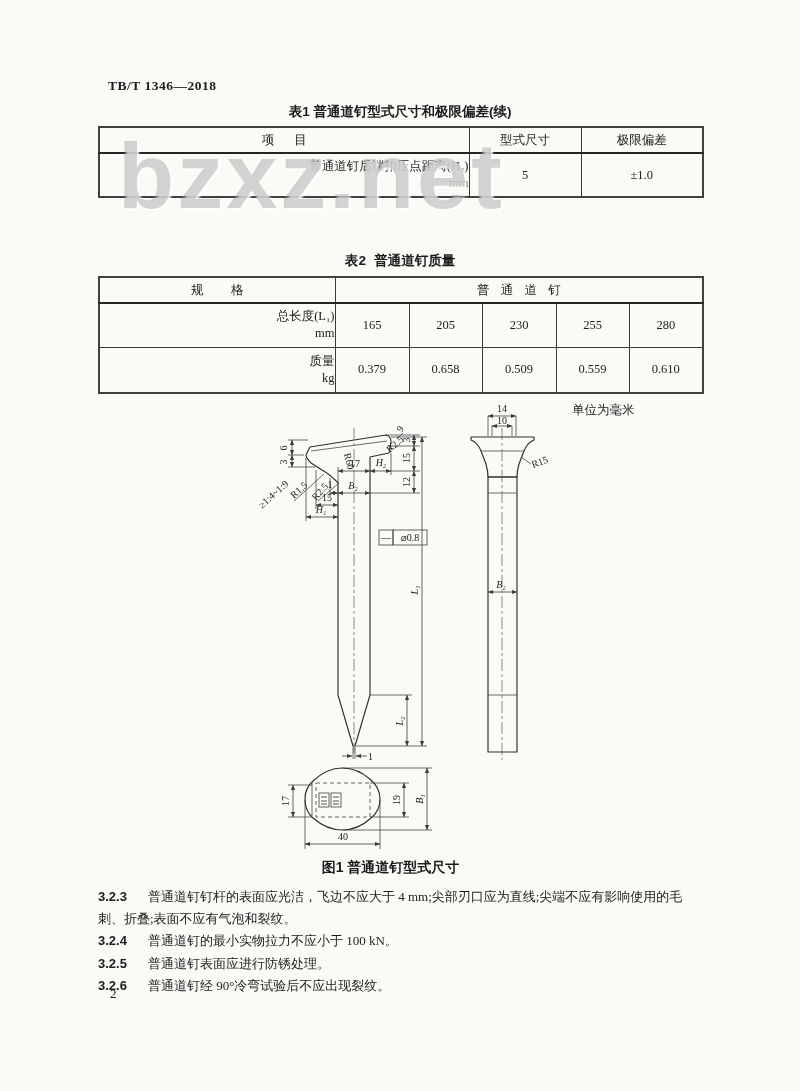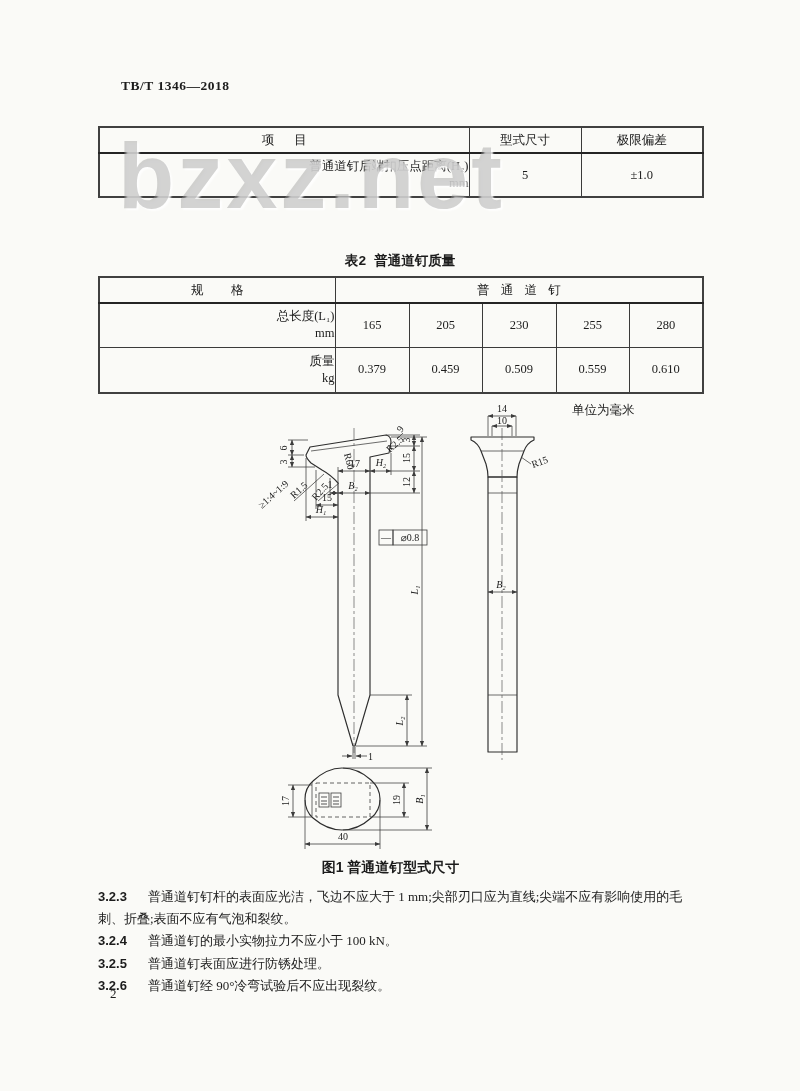--- a/index.html
+++ b/index.html
@@ -1,19 +1,19 @@
 <!DOCTYPE html>
 <html><head>
 <meta charset="utf-8">
 <style>
   html,body{margin:0;padding:0;}
   body{background:#e9e9e7;}
   .page{position:relative;width:800px;height:1091px;margin:0 auto;background:#fafaf7;overflow:hidden;
         font-family:"Liberation Serif","DejaVu Serif",serif;color:#1c1c1c;}
-  .hdr{position:absolute;left:121px;top:78px;font:bold 13.5px "Liberation Serif",serif;letter-spacing:.5px;}
+  .hdr{position:absolute;left:108px;top:78px;font:bold 13.5px "Liberation Serif",serif;letter-spacing:.5px;}
   .tbl-title{position:absolute;left:98px;width:604px;text-align:center;
              font:bold 13.5px "Liberation Sans","DejaVu Sans",sans-serif;}
   .doc-table{position:absolute;left:98px;width:604px;border-collapse:collapse;table-layout:fixed;
              font:12.5px "Liberation Serif","DejaVu Serif",serif;color:#1c1c1c;}
   .doc-table th,.doc-table td{border:1px solid #3a3a3a;font-weight:normal;padding:0;}
   .doc-table{border:2px solid #404040;}
   .doc-table tr.hd th{border-bottom:2px solid #242424;}
   .cell-left{text-align:right;padding-left:10px;line-height:17px;}
   .cell-c{text-align:center;}
   .ls1{letter-spacing:1.6em;text-indent:1.6em;}
@@ -42,20 +42,21 @@
 </style>
 </head>
 <body>
 
 <div class="page">
 
   <div class="hdr">TB/T 1346—2018</div>
 
   <div class="watermark">bzxz.net</div>
 
+  <div class="tbl-title" style="top:103px;">表1  普通道钉型式尺寸和极限偏差(续)</div>
   <table class="doc-table" style="top:126px;">
     <colgroup>
         <col style="width:370px">
         <col style="width:112px">
         <col style="width:122px">
       </colgroup>
     <tbody>
         <tr class="hd" style="height:26px;">
       <th class="cell-c ls1">项目</th>
       <th class="cell-c">型式尺寸</th>
@@ -97,21 +98,21 @@
       <td class="cell-c">230</td>
       <td class="cell-c">255</td>
       <td class="cell-c">280</td>
     </tr>
     <tr style="height:46px;padding-left:19px;">
       <td class="cell-left">
         <div>质量</div>
         <div>kg</div>
       </td>
       <td class="cell-c">0.379</td>
-      <td class="cell-c">0.459</td>
+      <td class="cell-c">0.658</td>
       <td class="cell-c">0.509</td>
       <td class="cell-c">0.559</td>
       <td class="cell-c">0.610</td>
     </tr>
   </tbody>
     </table>
 
   <div class="units-note">单位为毫米</div>
 
   <svg class="fig" width="800" height="460" viewBox="0 0 800 460">
@@ -223,21 +224,21 @@
 
       <path class="thin" d="M305,400 V449 M380,400 V449"></path>
       <path class="dim" d="M305,444 H380" marker-start="url(#ah)" marker-end="url(#ah)"></path>
       <text class="dl" x="343" y="440" text-anchor="middle">40</text>
     </g>
   </svg>
 
   <div class="fig-cap">图1  普通道钉型式尺寸</div>
 
   <div class="clauses">
-    <p><b>3.2.3</b><span>普通道钉钉杆的表面应光洁，飞边不应大于 1 mm;尖部刃口应为直线;尖端不应有影响使用的毛刺、折叠;表面不应有气泡和裂纹。</span></p>
+    <p><b>3.2.3</b><span>普通道钉钉杆的表面应光洁，飞边不应大于 4 mm;尖部刃口应为直线;尖端不应有影响使用的毛刺、折叠;表面不应有气泡和裂纹。</span></p>
     <p><b>3.2.4</b><span>普通道钉的最小实物拉力不应小于 100 kN。</span></p>
     <p><b>3.2.5</b><span>普通道钉表面应进行防锈处理。</span></p>
     <p><b>3.2.6</b><span>普通道钉经 90°冷弯试验后不应出现裂纹。</span></p>
   </div>
 
   <div class="pgnum">2</div>
 
 </div>
 
 </body></html>

